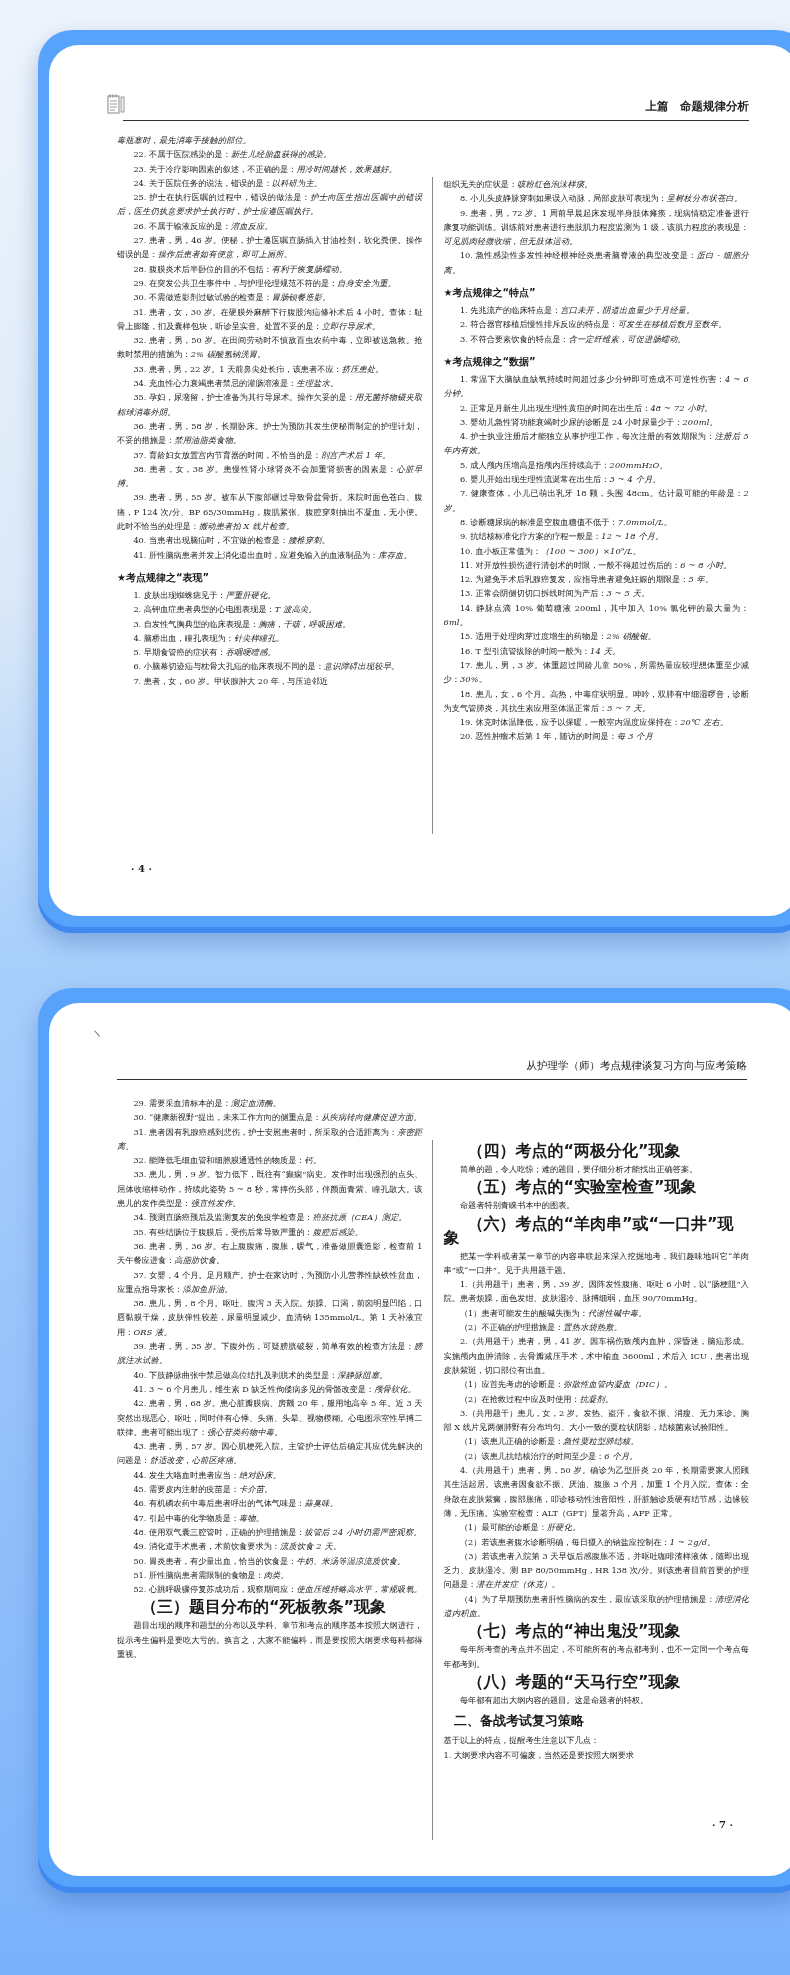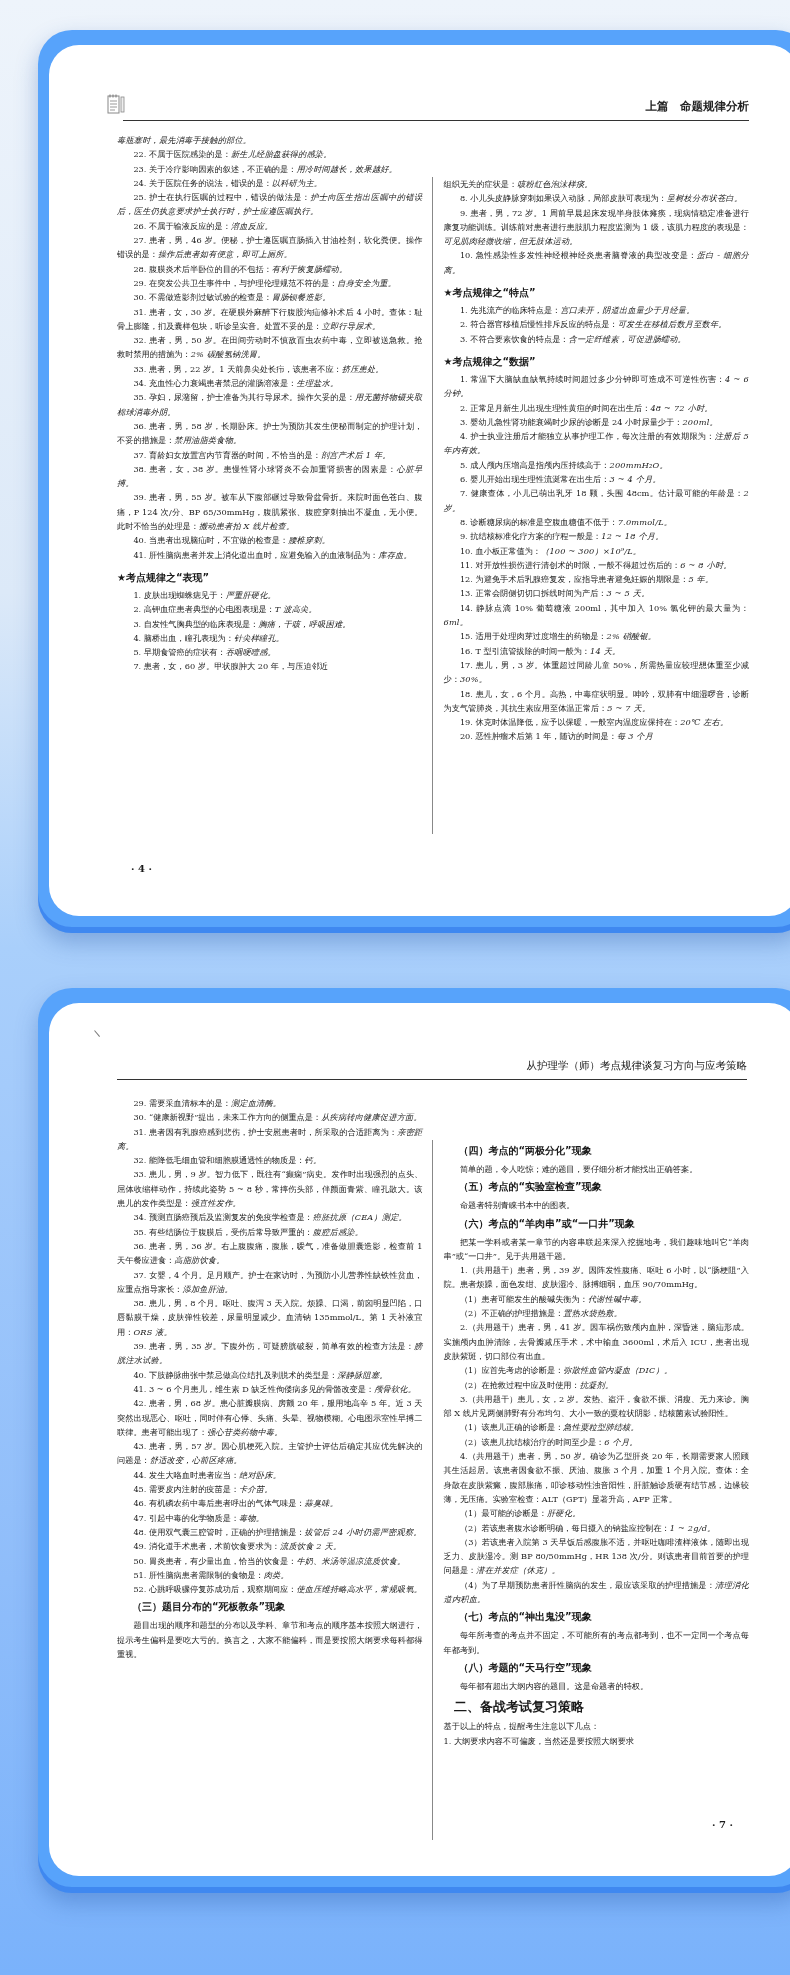--- a/index.html
+++ b/index.html
@@ -46,21 +46,21 @@
   .card1 .col.left { height: 657px; border-right: 0; }
   .p { margin: 0; text-indent: 2em; text-align: justify; }
   .p.noind { text-indent: 0; }
   .ans { font-style: italic; letter-spacing: 0.2px; }
   .star-h {
     font-family: "DejaVu Sans", "Liberation Sans", sans-serif;
     font-size: 10px; font-weight: bold; margin: 9px 0 3px 0; line-height: 14px;
   }
   .sec-h {
     font-family: "DejaVu Sans", "Liberation Sans", sans-serif;
-    font-size: 10px; font-weight: bold; margin: 4px 0 4px 0; text-indent: 1.5em; line-height: 14px;
+    font-size: 16px; font-weight: bold; margin: 4px 0 4px 0; text-indent: 1.5em; line-height: 14px;
   }
   .big-h {
     font-family: "DejaVu Sans", "Liberation Sans", sans-serif;
     font-size: 13px; font-weight: bold; margin: 6px 0 4px 0; text-indent: 0.8em; line-height: 16px;
   }
   .folio {
     position: absolute; font-size: 10px; font-weight: bold;
     font-family: "DejaVu Serif", "Liberation Serif", serif;
   }
   .card1 .folio { left: 82px; bottom: 42px; }
@@ -106,20 +106,21 @@
           <p class="p"><span>38. 患者，女，38 岁。患慢性肾小球肾炎不会加重肾损害的因素是：</span><span class="ans">心脏早搏。</span></p>
           <p class="p"><span>39. 患者，男，55 岁。被车从下腹部碾过导致骨盆骨折。来院时面色苍白、腹痛，P 124 次/分、BP 65/30mmHg，腹肌紧张、腹腔穿刺抽出不凝血，无小便。此时不恰当的处理是：</span><span class="ans">搬动患者拍 X 线片检查。</span></p>
           <p class="p"><span>40. 当患者出现脑疝时，不宜做的检查是：</span><span class="ans">腰椎穿刺。</span></p>
           <p class="p"><span>41. 肝性脑病患者并发上消化道出血时，应避免输入的血液制品为：</span><span class="ans">库存血。</span></p>
           <div class="star-h">★考点规律之“表现”</div>
           <p class="p"><span>1. 皮肤出现蜘蛛痣见于：</span><span class="ans">严重肝硬化。</span></p>
           <p class="p"><span>2. 高钾血症患者典型的心电图表现是：</span><span class="ans">T 波高尖。</span></p>
           <p class="p"><span>3. 自发性气胸典型的临床表现是：</span><span class="ans">胸痛，干咳，呼吸困难。</span></p>
           <p class="p"><span>4. 脑桥出血，瞳孔表现为：</span><span class="ans">针尖样瞳孔。</span></p>
           <p class="p"><span>5. 早期食管癌的症状有：</span><span class="ans">吞咽哽噎感。</span></p>
+          <p class="p"><span>6. 小脑幕切迹疝与枕骨大孔疝的临床表现不同的是：</span><span class="ans">意识障碍出现较早。</span></p>
           <p class="p"><span>7. 患者，女，60 岁。甲状腺肿大 20 年，与压迫邻近</span></p>
         </div>
       <div class="col right" id="p1-right">
           <p class="p noind"><span>组织无关的症状是：</span><span class="ans">咳粉红色泡沫样痰。</span></p>
           <p class="p"><span>8. 小儿头皮静脉穿刺如果误入动脉，局部皮肤可表现为：</span><span class="ans">呈树枝分布状苍白。</span></p>
           <p class="p"><span>9. 患者，男，72 岁。1 周前早晨起床发现半身肢体瘫痪，现病情稳定准备进行康复功能训练。训练前对患者进行患肢肌力程度监测为 1 级，该肌力程度的表现是：</span><span class="ans">可见肌肉轻微收缩，但无肢体运动。</span></p>
           <p class="p"><span>10. 急性感染性多发性神经根神经炎患者脑脊液的典型改变是：</span><span class="ans">蛋白 - 细胞分离。</span></p>
           <div class="star-h">★考点规律之“特点”</div>
           <p class="p"><span>1. 先兆流产的临床特点是：</span><span class="ans">宫口未开，阴道出血量少于月经量。</span></p>
           <p class="p"><span>2. 符合器官移植后慢性排斥反应的特点是：</span><span class="ans">可发生在移植后数月至数年。</span></p>

